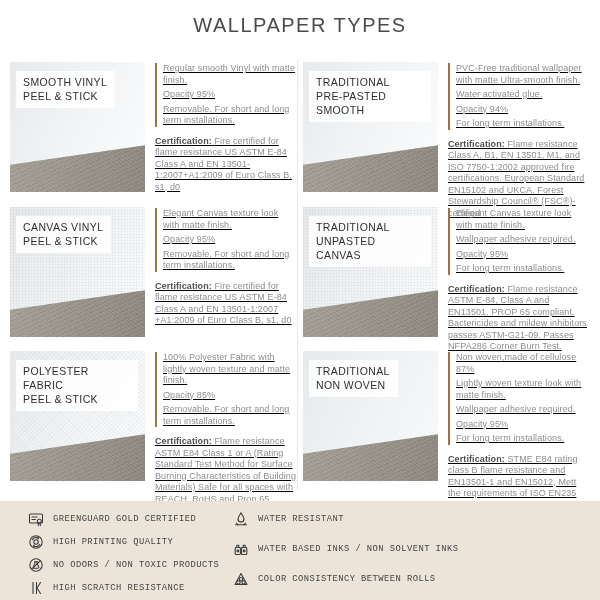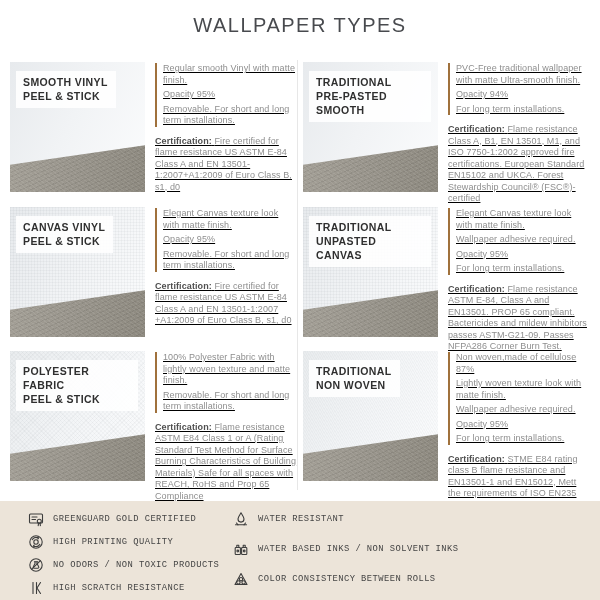--- a/index.html
+++ b/index.html
@@ -54,21 +54,20 @@
       repeating-linear-gradient(37deg,rgba(255,255,255,.08) 0 1px,transparent 1px 3px),
       repeating-linear-gradient(-24deg,rgba(0,0,0,.07) 0 1px,transparent 1px 4px),
       linear-gradient(100deg,#a6a299 0%,#98948b 55%,#8d897f 100%);
   }
   .swatch-label{
     position:absolute;top:9px;left:6px;max-width:122px;
     background:rgba(255,255,255,.88);
     padding:4px 8px 5px 7px;
     font-size:10.5px;line-height:14px;letter-spacing:.4px;color:#2f2f2f;
     white-space:pre-line;
-    font-weight:bold;
   }
   .panel-text{margin-left:10px;width:142px;padding-top:1px;text-decoration:underline;}
   .features{border-left:2px solid var(--accent-gold);padding-left:6px;}
   .features p{margin:0 0 3px;font-size:9px;line-height:11.5px;color:var(--text-gray);letter-spacing:.1px;}
   .features p:last-child{margin-bottom:0;}
   .cert{margin:9px 0 0;font-size:9px;line-height:11.5px;color:var(--text-gray);letter-spacing:.1px;}
   .cert b{color:#4f4f4f;font-weight:bold;}
   .footer{
     position:absolute;left:0;top:501px;width:600px;height:99px;
     background:var(--footer-bg);
@@ -106,20 +105,21 @@
 
 <section class="panel" style="left:303px;top:62px">
   <div class="swatch">
     <div class="swatch-floor"></div>
     <div class="swatch-label">TRADITIONAL
 PRE-PASTED SMOOTH</div>
   </div>
   <div class="panel-text">
     <div class="features">
         <p>PVC-Free traditional wallpaper with matte Ultra-smooth finish.</p>
+        <p>Water activated glue.</p>
         <p>Opacity 94%</p>
         <p>For long term installations.</p>
       </div>
     <p class="cert"><b>Certification:</b> <span>Flame resistance Class A, B1, EN 13501, M1, and ISO 7750-1:2002 approved fire certifications. European Standard EN15102 and UKCA. Forest Stewardship Council® (FSC®)-certified</span></p>
   </div>
 </section>
 
 <section class="panel" style="left:10px;top:207px">
   <div class="swatch tex-canvas">
     <div class="swatch-floor"></div>
@@ -155,20 +155,21 @@
 
 <section class="panel" style="left:10px;top:351px">
   <div class="swatch tex-fabric">
     <div class="swatch-floor"></div>
     <div class="swatch-label">POLYESTER FABRIC
 PEEL &amp; STICK</div>
   </div>
   <div class="panel-text">
     <div class="features">
         <p>100% Polyester Fabric with lightly woven texture and matte finish.</p>
+        <p>Opacity 85%</p>
         <p>Removable.  For short and long term installations.</p>
       </div>
     <p class="cert"><b>Certification:</b> <span>Flame resistance ASTM E84 Class 1 or A (Rating Standard Test Method for Surface Burning Characteristics of Building Materials) Safe for all spaces with REACH, RoHS and Prop 65 Compliance</span></p>
   </div>
 </section>
 
 <section class="panel" style="left:303px;top:351px">
   <div class="swatch tex-nonwoven">
     <div class="swatch-floor"></div>
     <div class="swatch-label">TRADITIONAL

